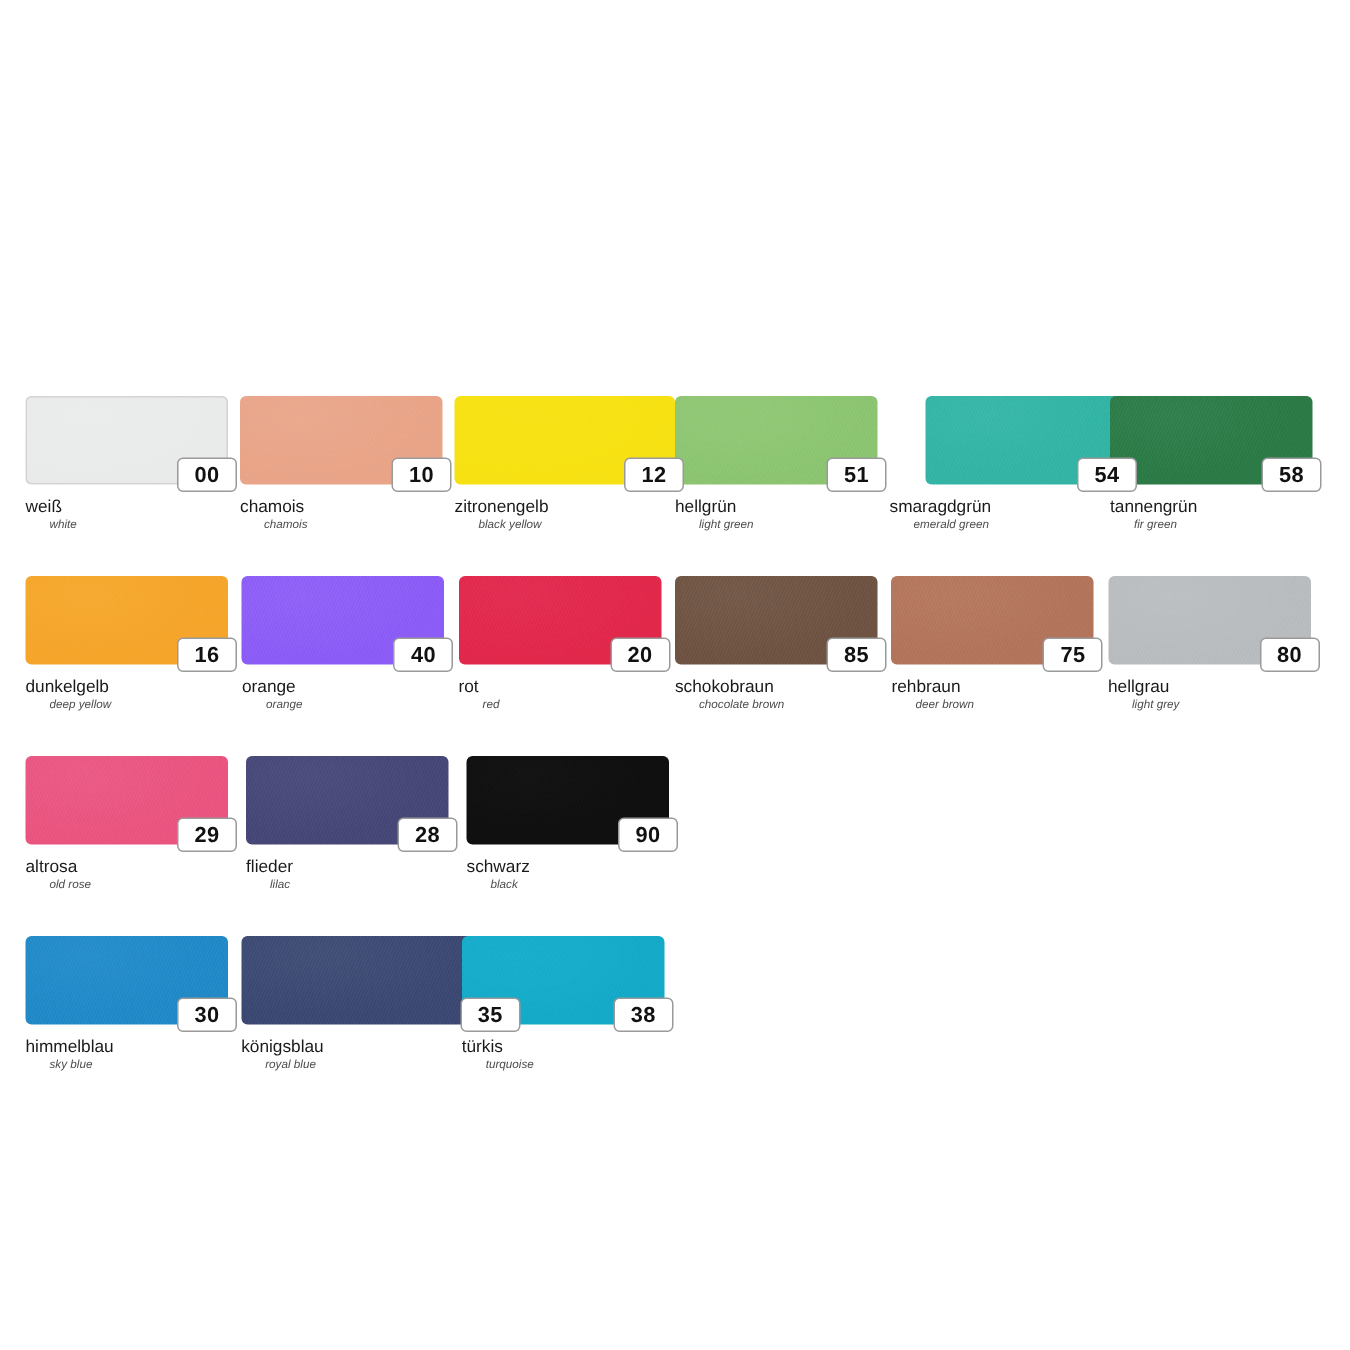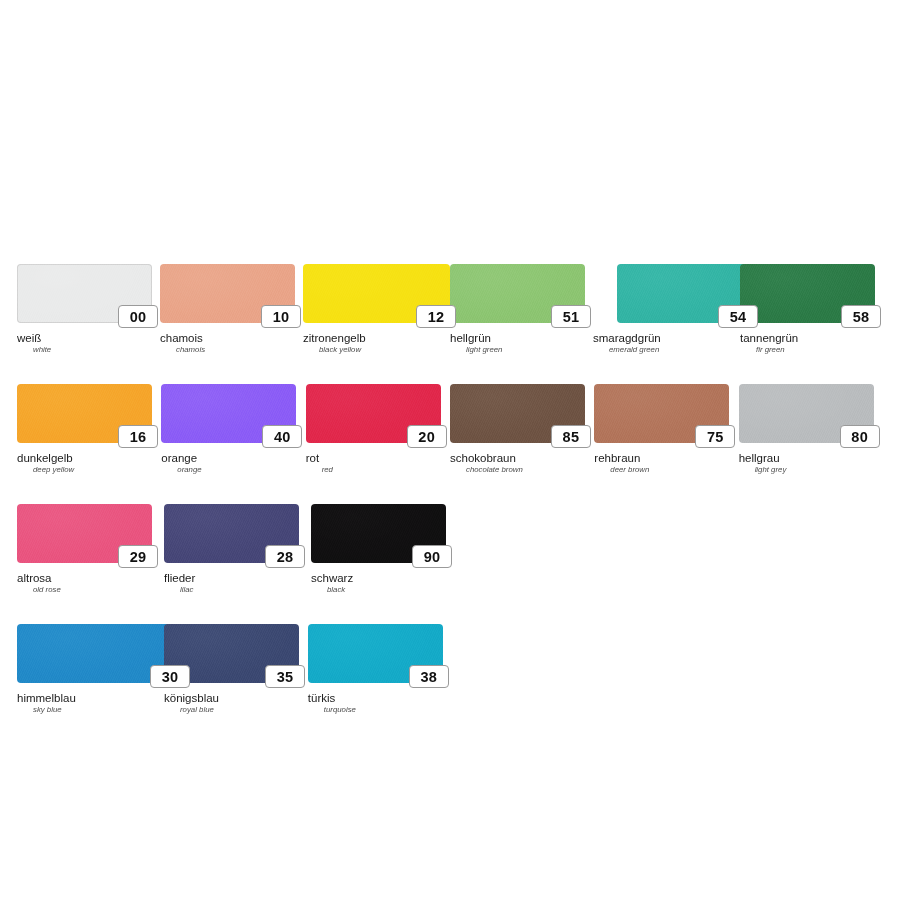--- a/index.html
+++ b/index.html
@@ -220,28 +220,28 @@
           <div class="swatch-badge">90</div>
         </div>
         <div class="swatch-name-de">schwarz</div>
         <div class="swatch-name-en">black</div>
       </div>
       <div class="swatch-cell empty"></div>
       <div class="swatch-cell empty"></div>
     </div>
     <div class="swatch-row">
       <div class="swatch-cell">
-        <div class="swatch-chip" style="background: rgb(33, 137, 200); padding-left: 32px;">
+        <div class="swatch-chip" style="background: rgb(33, 137, 200);">
           <div class="swatch-badge">30</div>
         </div>
         <div class="swatch-name-de">himmelblau</div>
         <div class="swatch-name-en">sky blue</div>
       </div>
       <div class="swatch-cell">
-        <div class="swatch-chip" style="background: rgb(59, 72, 113);">
+        <div class="swatch-chip" style="background: rgb(59, 72, 113); padding-left: 45px;">
           <div class="swatch-badge">35</div>
         </div>
         <div class="swatch-name-de">königsblau</div>
         <div class="swatch-name-en">royal blue</div>
       </div>
       <div class="swatch-cell">
         <div class="swatch-chip" style="background: rgb(20, 170, 200);">
           <div class="swatch-badge">38</div>
         </div>
         <div class="swatch-name-de">türkis</div>

